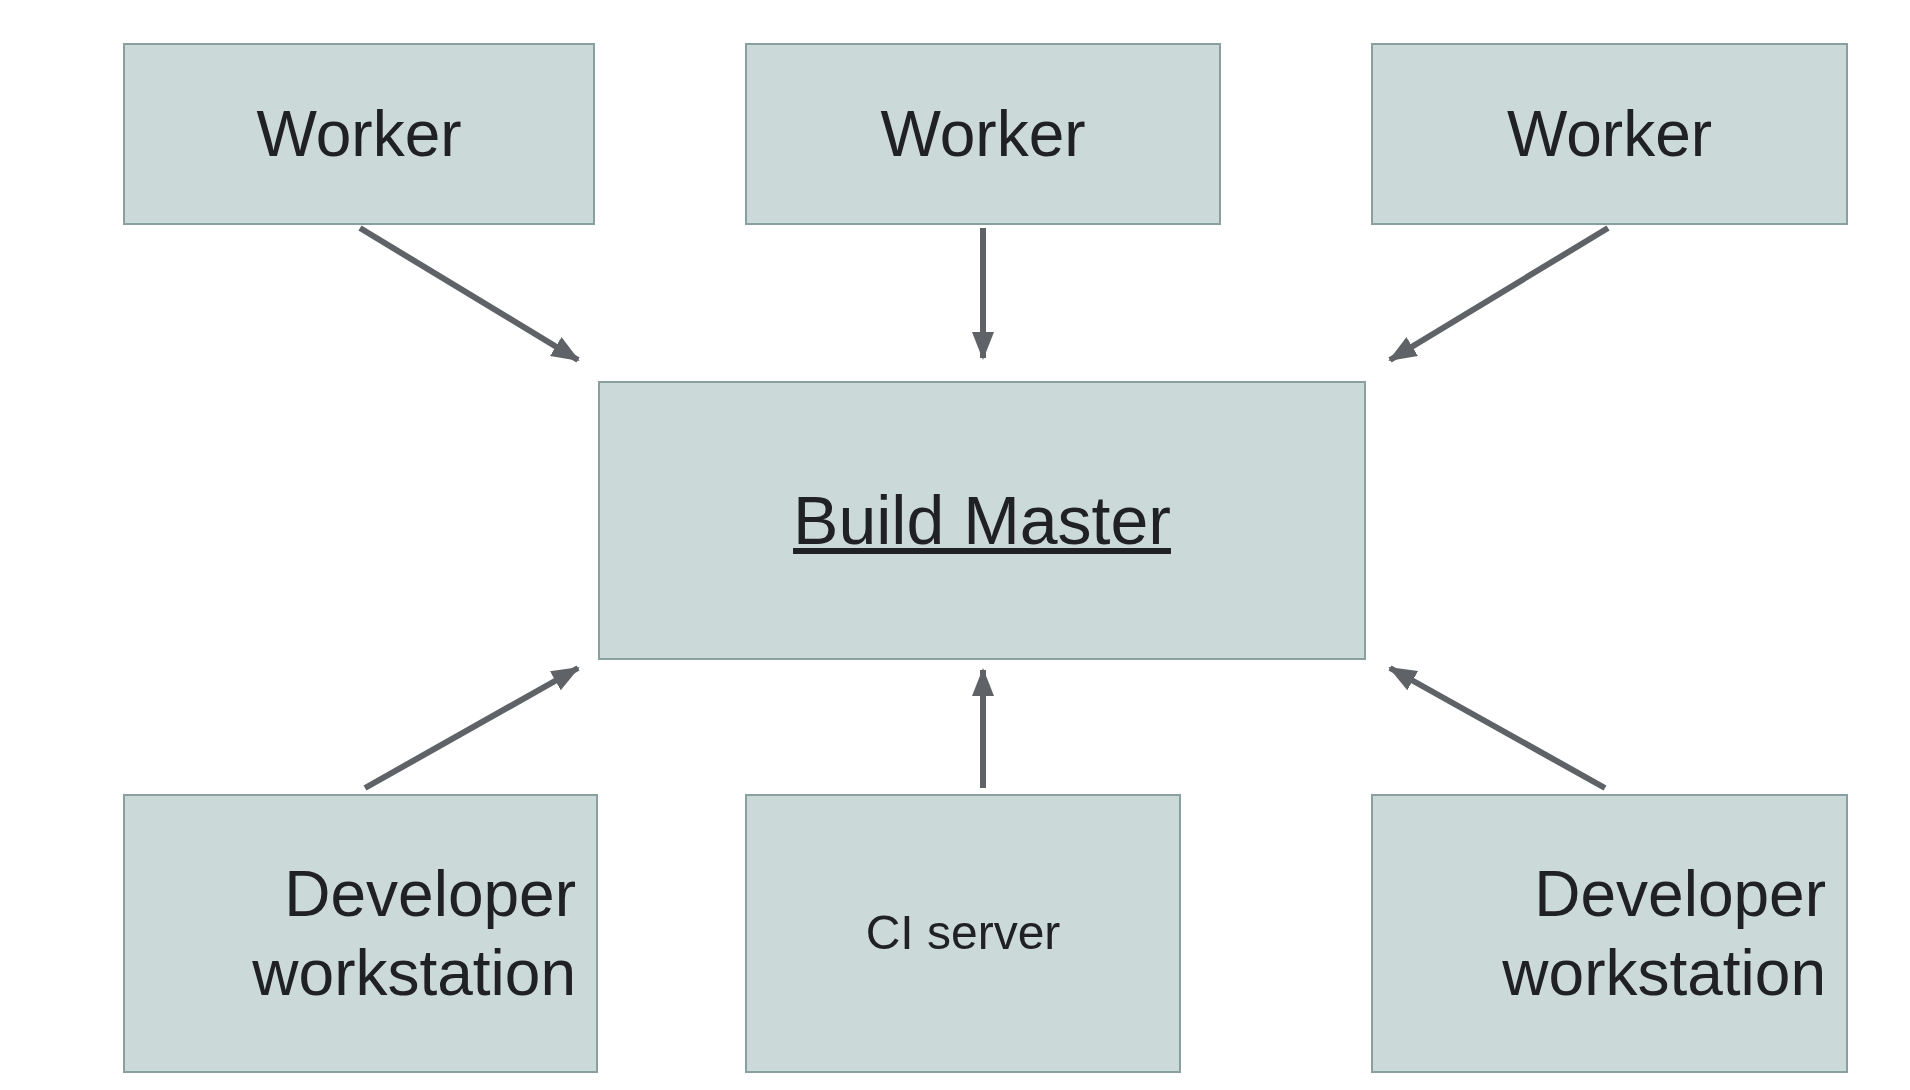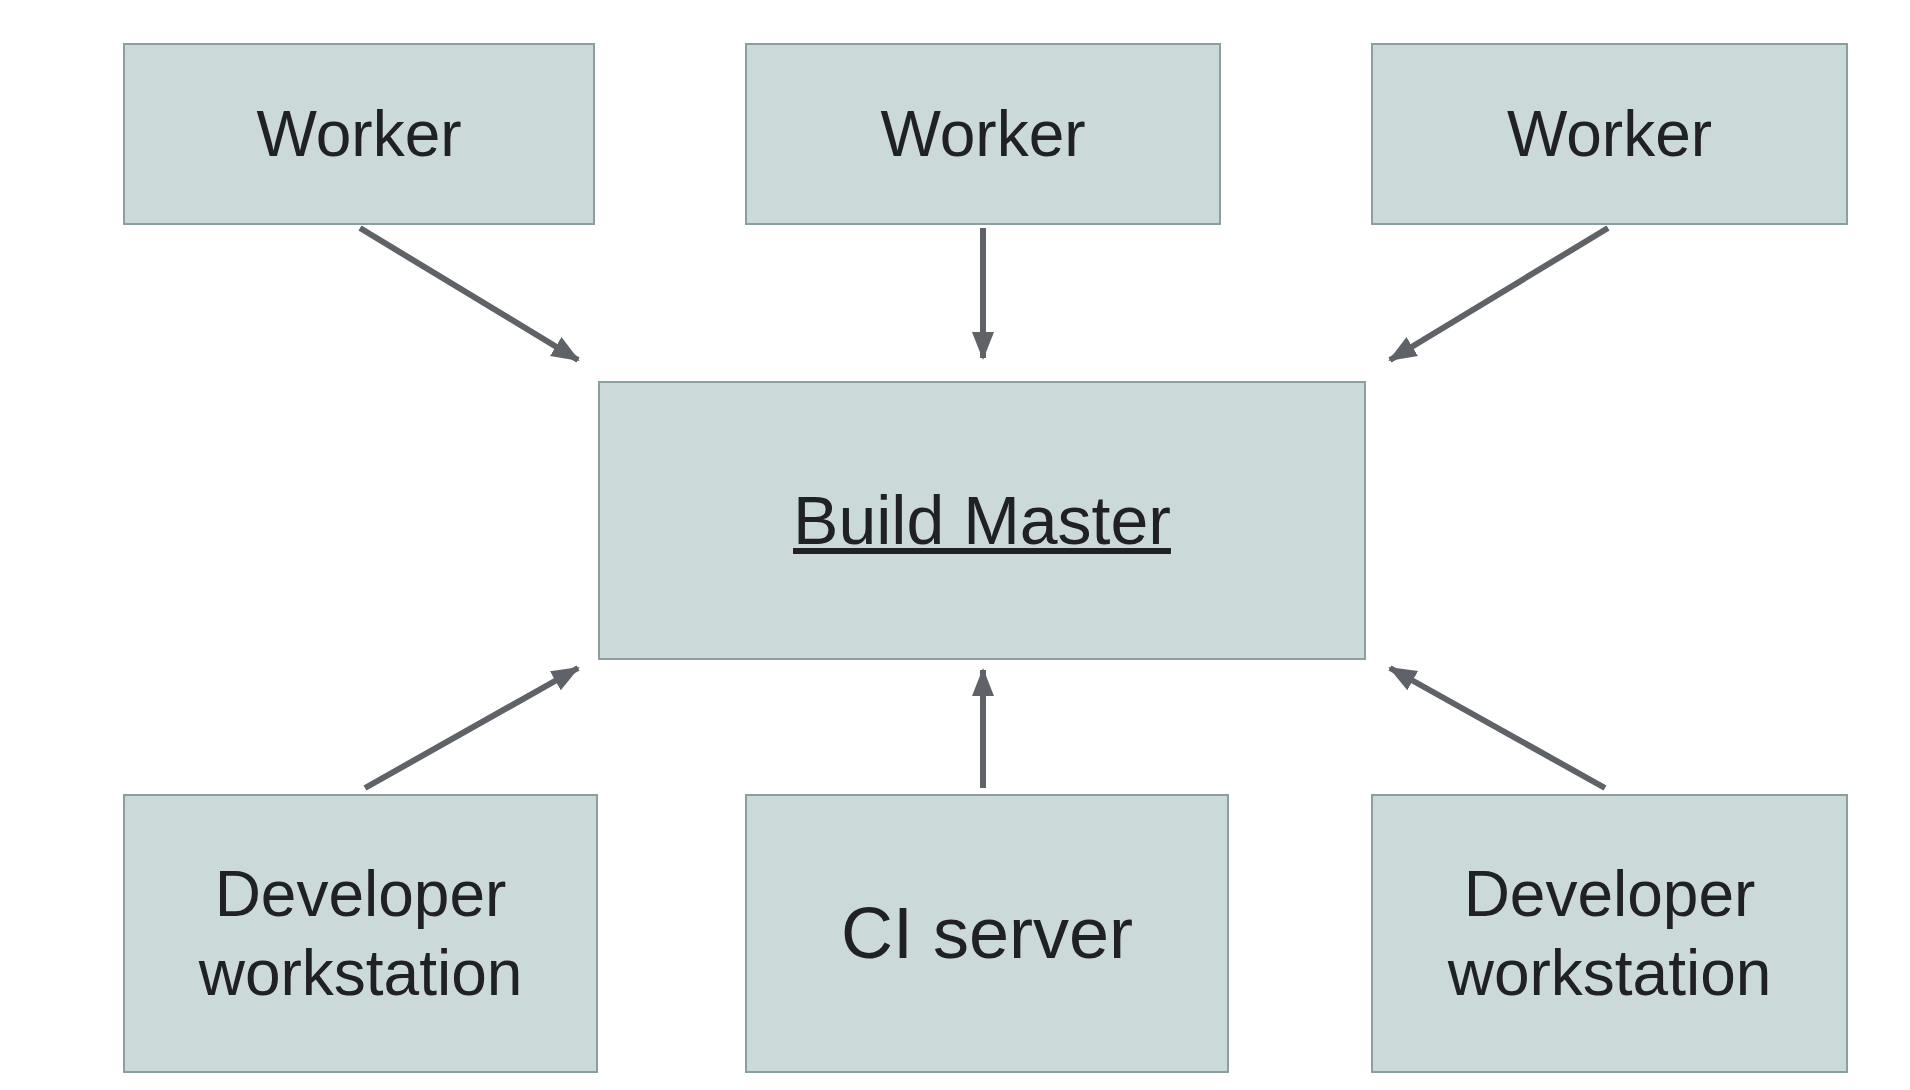--- a/index.html
+++ b/index.html
@@ -24,32 +24,32 @@
   }
   .arrow-head { fill: var(--arrow, #5f6368); }
   .node {
     position: absolute;
     box-sizing: border-box;
     background: var(--node-fill, #ccd9d9);
     border: 2px solid var(--node-border, #8aa0a0);
     display: flex;
     align-items: center;
     justify-content: center;
-    text-align: center;
+    text-align: right;
     color: var(--text-color, #202124);
     font-size: 64px;
     line-height: 1.22;
     padding: 12px 20px;
   }
   .node--worker-1      { left: 123px;  top: 43px;  width: 472px; height: 182px; }
   .node--worker-2      { left: 745px;  top: 43px;  width: 476px; height: 182px; }
   .node--worker-3      { left: 1371px; top: 43px;  width: 477px; height: 182px; }
   .node--build-master  { left: 598px;  top: 381px; width: 768px; height: 279px; font-size: 68px; text-decoration: underline; }
   .node--dev-left      { left: 123px;  top: 794px; width: 475px; height: 279px; }
-  .node--ci-server     { left: 745px;  top: 794px; width: 484px; height: 279px; font-size: 72px; }
+  .node--ci-server     { left: 745px;  top: 794px; width: 436px; height: 279px; font-size: 48px; }
   .node--dev-right     { left: 1371px; top: 794px; width: 477px; height: 279px; }
 </style>
 </head>
 <body>
 
 <div class="canvas">
 
   <svg class="edges" width="1910" height="1090" viewBox="0 0 1910 1090" xmlns="http://www.w3.org/2000/svg">
     <defs>
       <marker id="arrow" markerUnits="userSpaceOnUse" markerWidth="34" markerHeight="26" refX="26" refY="11" orient="auto">

